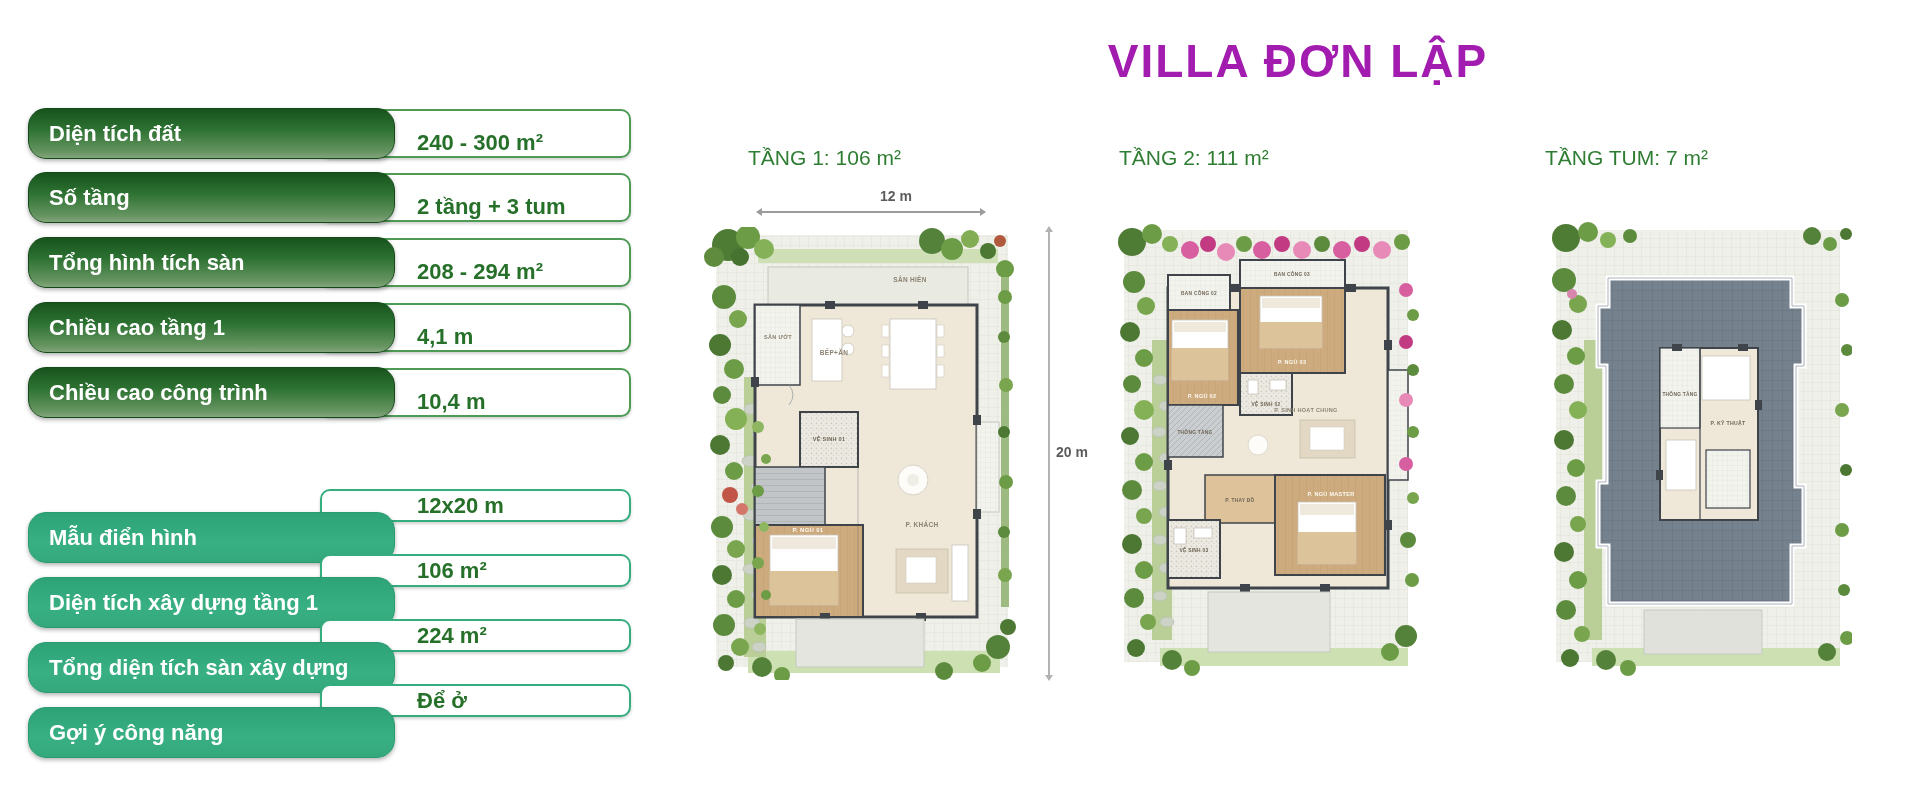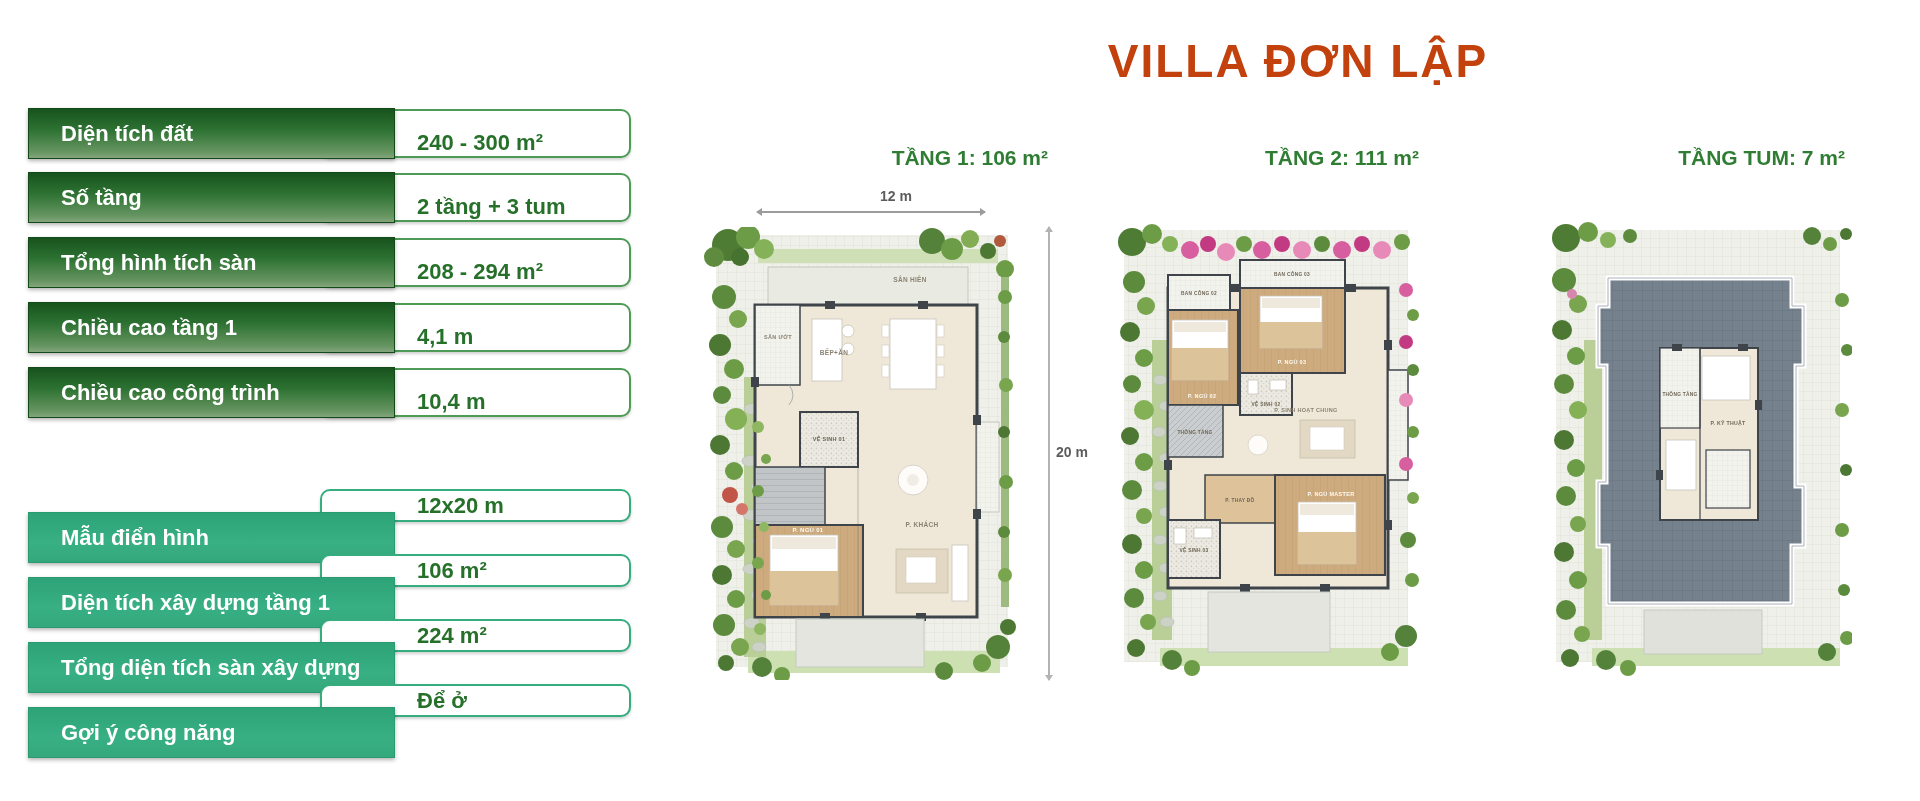--- a/index.html
+++ b/index.html
@@ -1,42 +1,42 @@
 <!DOCTYPE html>
 <html><head>
 <meta charset="utf-8">
 <style>
   html,body{margin:0;padding:0;background:#fff;}
   #canvas{position:relative;width:1920px;height:801px;background:#ffffff;overflow:hidden;
           font-family:"Liberation Sans",sans-serif;}
 
   
   .main-title{position:absolute;left:1058px;top:34px;width:480px;text-align:center;
-    font-size:46px;font-weight:bold;letter-spacing:2px;color:#c2410c;}
+    font-size:46px;font-weight:bold;letter-spacing:2px;color:#a21caf;}
 
   
   .spec-row{position:absolute;left:28px;width:603px;height:51px;}
   .spec-value{position:absolute;left:292px;right:0;top:1px;bottom:1px;background:#fff;
     border:2px solid #4d9b54;border-radius:10px;display:flex;align-items:center;
     padding-left:95px;box-shadow:0 2px 3px rgba(0,0,0,.18);}
   .spec-value-text{font-size:22px;font-weight:bold;color:#26702a;white-space:nowrap;}
-  .spec-label{position:absolute;left:0;top:0;width:367px;height:51px;border-radius:0;
-    display:flex;align-items:center;padding-left:32px;box-sizing:border-box;
+  .spec-label{position:absolute;left:0;top:0;width:367px;height:51px;border-radius:18px;
+    display:flex;align-items:center;padding-left:20px;box-sizing:border-box;
     color:#fff;font-size:22px;font-weight:bold;white-space:nowrap;
     box-shadow:0 2px 4px rgba(0,0,0,.3);}
   .g1 .spec-label{background:linear-gradient(180deg,#17531d 0%,#2d7232 42%,#679562 88%,#84a57c 100%);
     border:1px solid #144a19;}
   .g1 .spec-value{border-color:#4d9b54;align-items:flex-end;}
   .g2 .spec-label{background:linear-gradient(180deg,#2da377 0%,#38b083 60%,#34a87c 100%);
     border:1px solid #2a9a70;margin-top:40px;}
   .g2 .spec-value{border-color:#36ad7f;margin-top:16px;}
 
   
-  .plan-heading{position:absolute;top:146px;width:300px;text-align:right;
-    font-size:21px;font-weight:bold;color:#2f7d33;white-space:nowrap;}
+  .plan-heading{position:absolute;top:146px;width:300px;text-align:left;
+    font-size:21px;font-weight:normal;color:#2f7d33;white-space:nowrap;}
 
   
   .dim-text{position:absolute;font-size:14px;font-weight:bold;color:#5c5c5c;}
   .dim-line-h{position:absolute;left:757px;top:211px;width:228px;height:1.6px;background:#9c9c9c;}
   .dim-line-h::before,.dim-line-h::after{content:"";position:absolute;top:-3px;border-top:4px solid transparent;
     border-bottom:4px solid transparent;}
   .dim-line-h::before{left:-1px;border-right:6px solid #9c9c9c;}
   .dim-line-h::after{right:-1px;border-left:6px solid #9c9c9c;}
   .dim-line-v{position:absolute;left:1048px;top:227px;width:1.6px;height:453px;background:#b3b3b3;}
   .dim-line-v::before,.dim-line-v::after{content:"";position:absolute;left:-3px;border-left:4px solid transparent;

